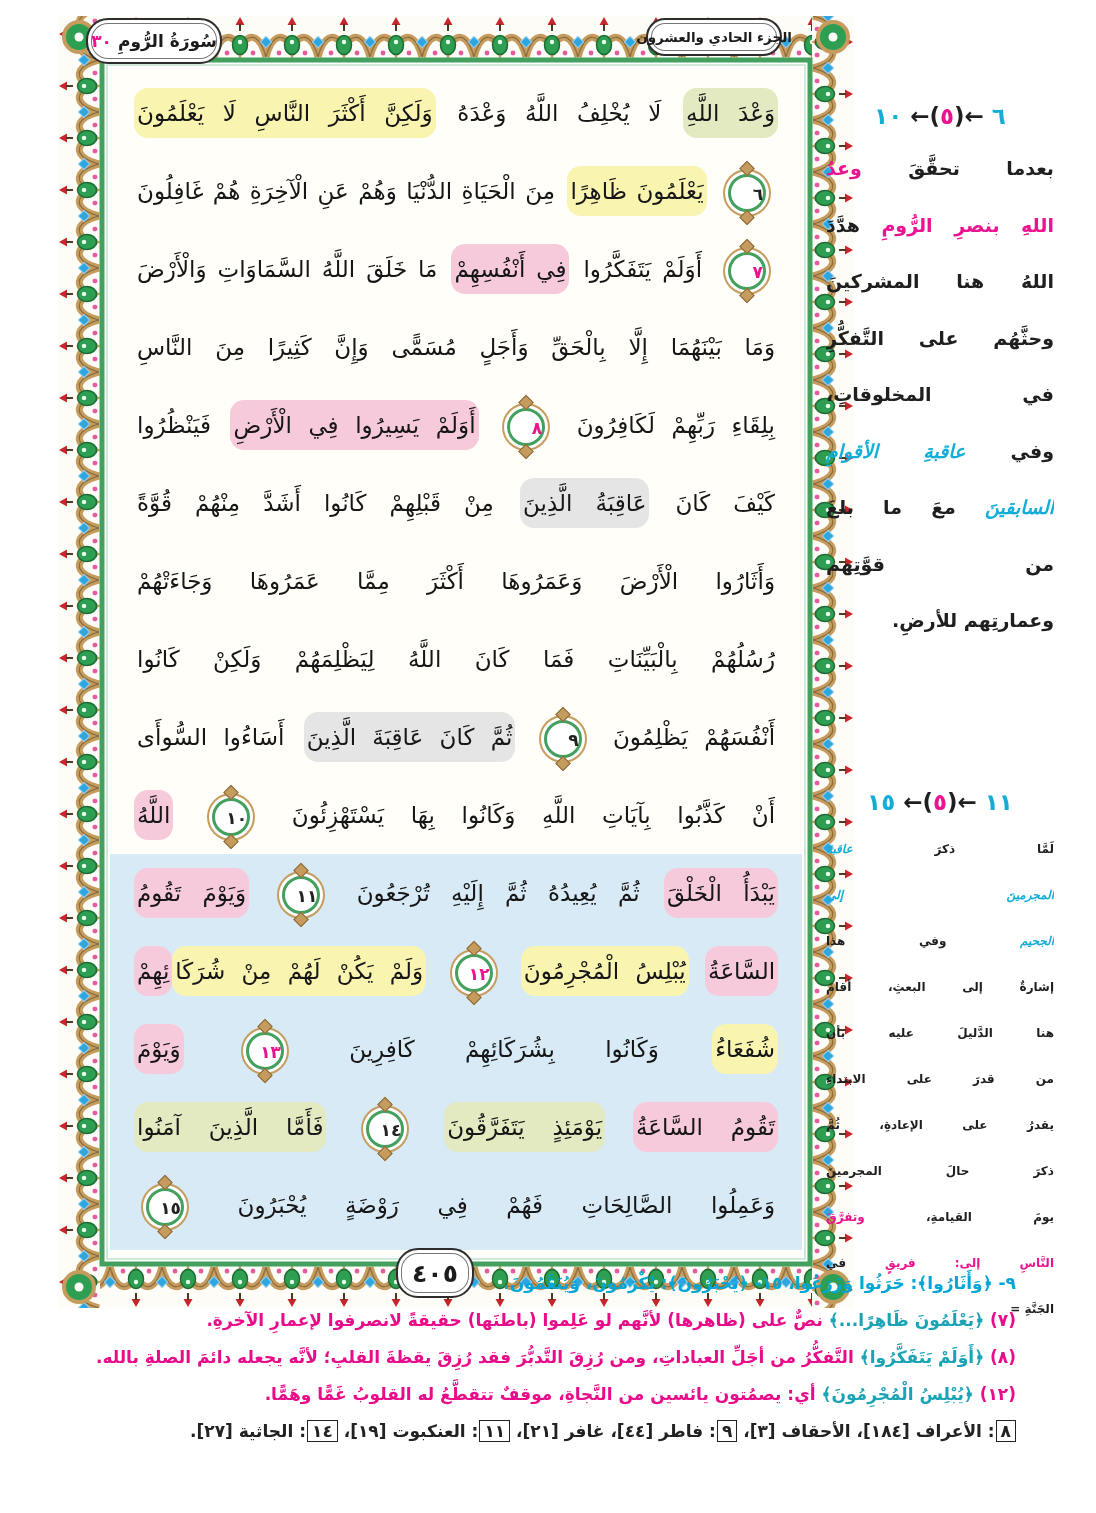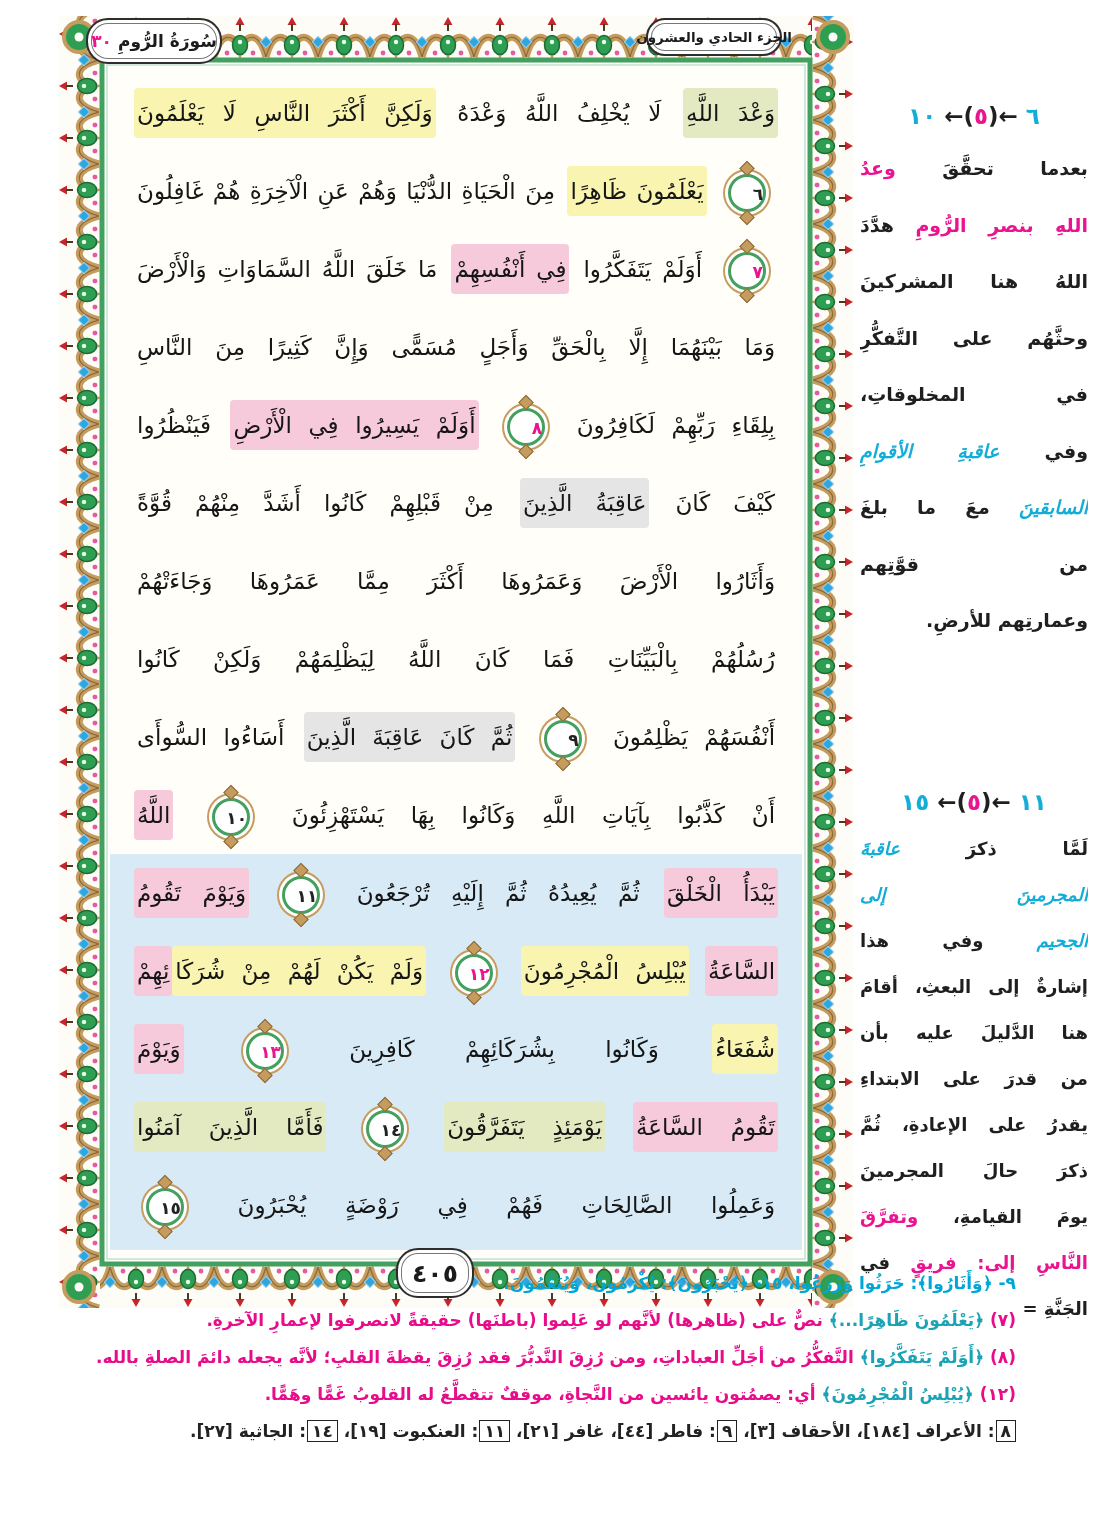--- a/index.html
+++ b/index.html
@@ -17,21 +17,21 @@
 
   
   .mushaf{position:absolute; left:58px; top:16px; width:796px; height:1292px;}
   .border-svg{position:absolute; inset:0;}
   .text-inner{position:absolute; left:52px; top:52px; right:52px; bottom:52px;
               background:#fffef8; padding:6px 24px 0; overflow:hidden;}
 
   .qline{direction:rtl; text-align:justify; text-align-last:justify;
          height:78px; line-height:78px; font-size:23px; color:var(--ink);
          white-space:nowrap; overflow:hidden;}
-  .seg{padding:12px 3px; border-radius:4px;}
+  .seg{padding:12px 3px; border-radius:14px;}
   .hl-plain{background:transparent;}
   .hl-yellow{background:var(--hl-yellow);}
   .hl-green{background:var(--hl-green);}
   .hl-pink{background:var(--hl-pink);}
   .hl-gray{background:var(--hl-gray);}
   .blue-band{background:var(--blue-bg); margin:0 -24px -6px; padding:0 24px 6px;}
 
   .vmark{display:inline-block; width:38px; height:38px; line-height:34px; text-align:center;
          border-radius:50%; background:#fff; border:3px solid var(--frame-green);
          box-shadow:0 0 0 3px #fff, 0 0 0 5px var(--gold);
@@ -47,28 +47,28 @@
   .cartouche{position:absolute; background:#fff; border:2.5px solid #2d2d2d; border-radius:22px;
              box-shadow:inset 0 0 0 3px #fff, inset 0 0 0 4px #777;
              display:flex; align-items:center; justify-content:center;
              font-weight:bold; color:#1b1b1b; z-index:3; white-space:nowrap;}
   .surah-cartouche{left:28px; top:2px; width:136px; height:46px; font-size:17px; gap:6px;}
   .surah-cartouche .num{color:var(--magenta);}
   .juz-cartouche{left:588px; top:2px; width:136px; height:38px; font-size:13.5px;}
   .page-cartouche{left:338px; top:1232px; width:78px; height:50px; font-size:25px;}
 
   
-  .sidebar-block{position:absolute; left:860px; width:228px; direction:rtl; color:#1f1f1f;}
+  .sidebar-block{position:absolute; left:826px; width:228px; direction:rtl; color:#1f1f1f;}
   .sb1{top:92px;}  .sb2{top:778px;}
   .sb-head{text-align:center; font-weight:bold; font-size:23px; line-height:48px; letter-spacing:1px;}
   .sb-head .c{color:var(--cyan);} .sb-head .m{color:var(--magenta);}
   .sb-line{font-weight:bold; text-align:justify; text-align-last:justify;
            white-space:nowrap; overflow:hidden;}
   .sb1 .sb-line{font-size:19px; line-height:56.5px;}
-  .sb2 .sb-line{font-size:18px; line-height:46px;}
+  .sb2 .sb-line{font-size:12px; line-height:46px;}
   .sb-line.noj{text-align-last:right;}
   .sb-line .c{color:var(--cyan);font-style:italic;} .sb-line .m{color:var(--magenta);} .sb-line .k{color:#1f1f1f;}
 
   
   .footnotes{position:absolute; top:1265px; right:80px; width:960px; direction:rtl;}
   .fn-line{font-weight:bold; font-size:17px; line-height:37px; text-align:right; white-space:nowrap;}
   .fn-cyan{color:var(--fn-cyan);} .fn-magenta{color:var(--fn-magenta);} .fn-black{color:#222;}
   .fn-quote{color:var(--fn-teal);}
   .fn-box{border:1.6px solid #222; padding:0 4px; margin-left:1px; color:#222;}
 </style>

